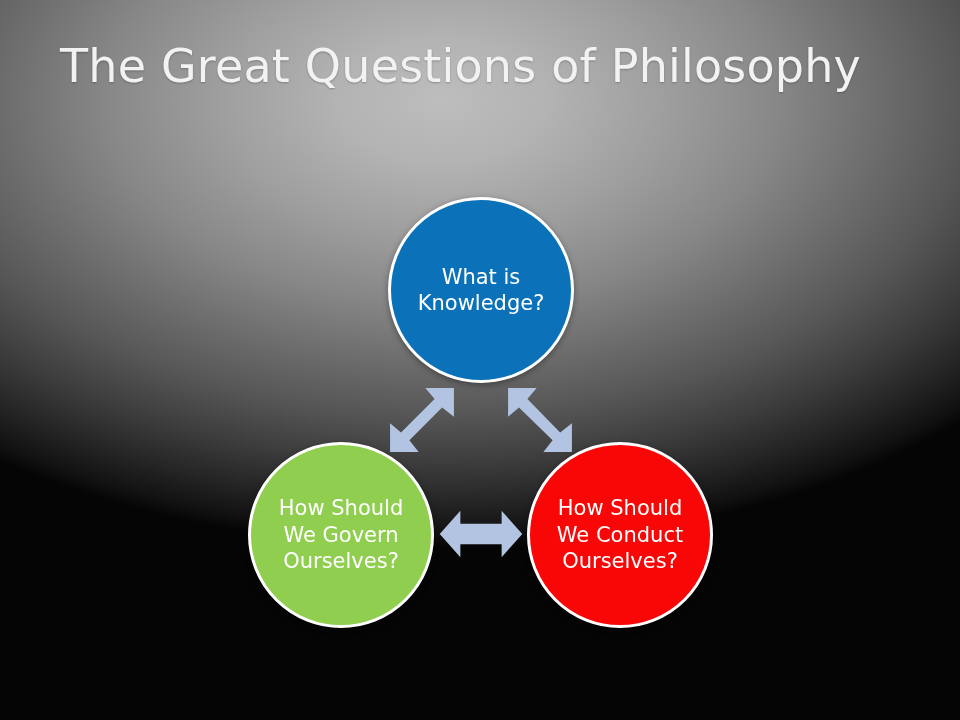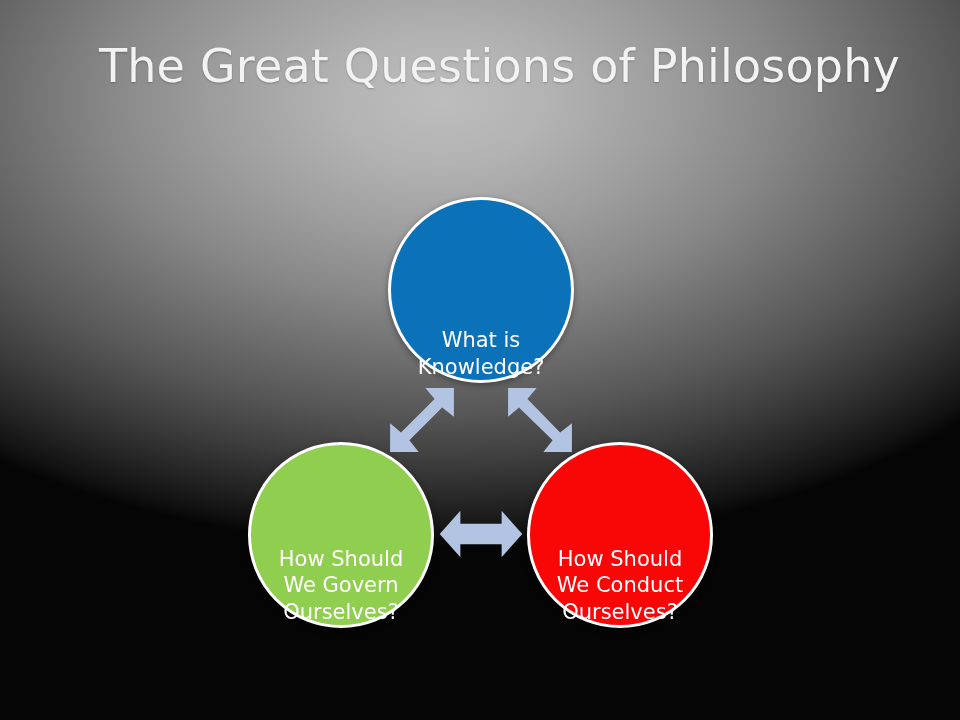--- a/index.html
+++ b/index.html
@@ -28,38 +28,38 @@
         #111111 97%,
         #050505 100%);
   }
 
   
   #title {
     position: absolute;
     left: 60px;
     top: 36px;
     width: 840px;
-    text-align: right;
+    text-align: left;
     color: #f2f2f2;
     font-size: 46px;
     line-height: 1.32;
     font-weight: 400;
     letter-spacing: 0.2px;
     text-shadow: 0 1px 2px rgba(0,0,0,0.25);
     user-select: none;
   }
 
   
   .node {
     position: absolute;
     border-radius: 50%;
     border: 3px solid #ffffff;
     box-sizing: border-box;
     display: flex;
-    align-items: flex-end;
+    align-items: center;
     justify-content: center;
     text-align: center;
     color: #ffffff;
     font-size: 21px;
     line-height: 1.26;
     padding: 0 14px;
     box-shadow: 0 2px 6px rgba(0,0,0,0.35);
   }
   .node .label { display: block; }
 

